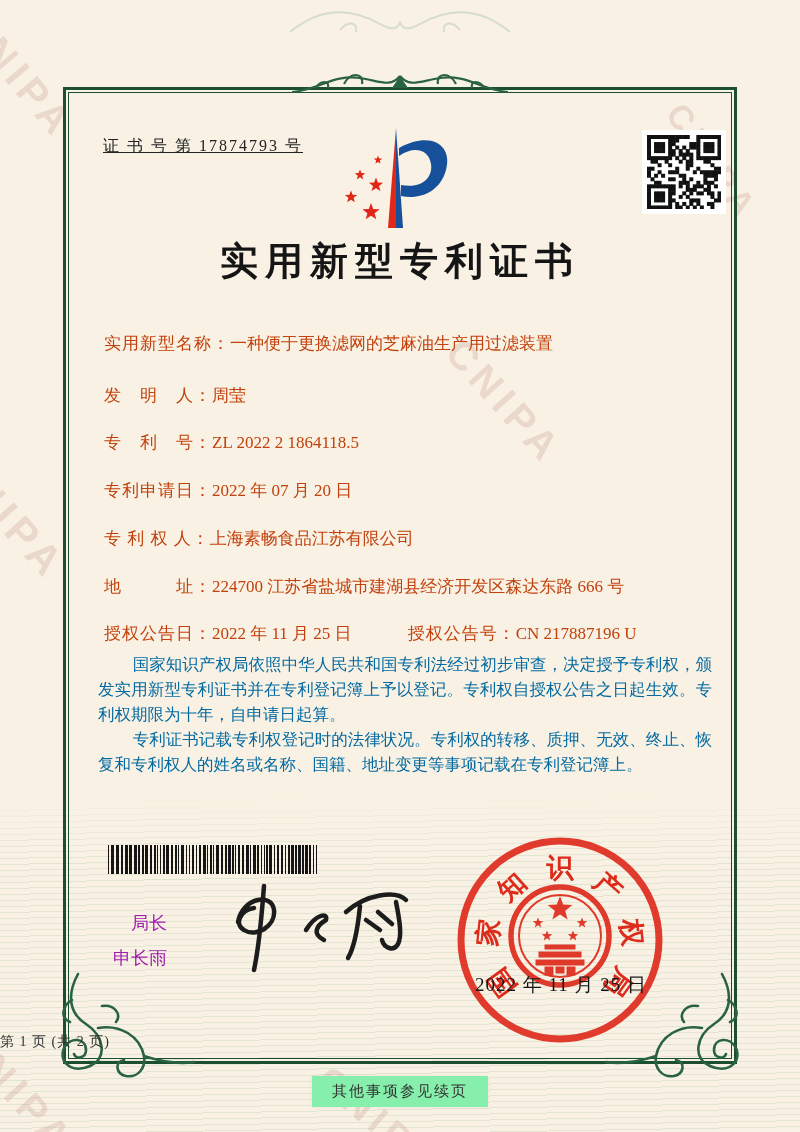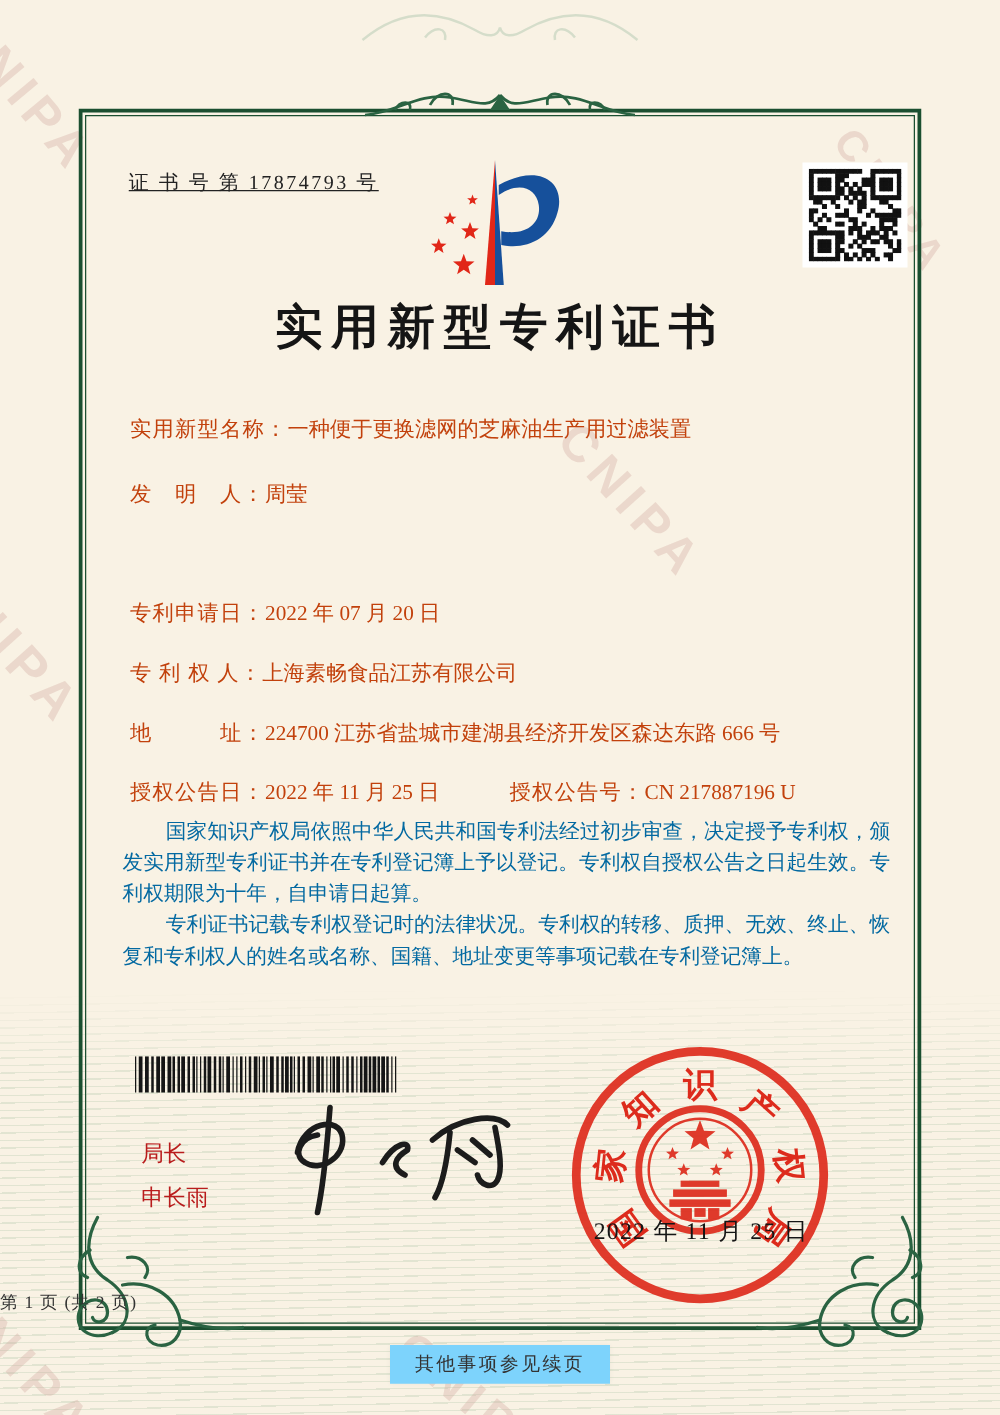--- a/index.html
+++ b/index.html
@@ -33,30 +33,30 @@
 
   .field-row{left:104px;font-size:17px;color:#c2410c;z-index:3;white-space:nowrap;}
   .field-row .lbl{letter-spacing:1px;}
   .grant-no{margin-left:56px;}
 
   .paras{left:98px;top:652px;width:614px;z-index:3;color:#0369a1;}
   .paras p{margin:0;font-size:16.5px;line-height:25px;text-align:justify;text-indent:2.1em;}
 
   .barcode{left:108px;top:845px;z-index:3;}
 
-  .sig-block{left:113px;top:906px;z-index:3;font-size:18px;line-height:35px;color:#b91c1c;
-             font-family:Liberation Serif, serif;}
+  .sig-block{left:113px;top:906px;z-index:3;font-size:18px;line-height:35px;color:#a21caf;
+             font-family:Liberation Serif, serif;text-align:right;}
   .handwriting{left:218px;top:878px;z-index:3;}
 
   .seal{left:453px;top:833px;width:214px;height:214px;z-index:4;}
   .seal-date{left:455px;top:972px;width:212px;text-align:center;font-size:19px;letter-spacing:1px;
              color:#151515;z-index:5;white-space:nowrap;}
 
   .pageno{left:0;right:0;top:1033px;text-align:left;font-size:14px;color:#333;z-index:3;letter-spacing:1px;}
-  .note{left:50%;transform:translateX(-50%);top:1076px;background:#7dd3fc;padding:6px 20px;
+  .note{left:50%;transform:translateX(-50%);top:1076px;background:#86efac;padding:6px 20px;
         font-size:15px;color:#333;z-index:3;letter-spacing:2px;box-shadow:0 0 4px rgba(0,0,0,.05);}
 </style>
 </head>
 <body>
 
 <div class="page">
 
   <div class="abs waves"></div>
 
   <div class="abs wm" style="left:-14px;top:2px;font-size:40px;transform:rotate(50deg);transform-origin:0 0;">CNIPA</div>
@@ -357,20 +357,23 @@
   </div>
 
   <div class="abs title">实用新型专利证书</div>
 
   <div class="abs field-row" style="top:332px;">
     <span class="lbl">实用新型名称：</span><span>一种便于更换滤网的芝麻油生产用过滤装置</span>
   </div>
   <div class="abs field-row" style="top:384px;">
     <span class="lbl">发　明　人：</span><span>周莹</span>
   </div>
+  <div class="abs field-row" style="top:431px;">
+    <span class="lbl">专　利　号：</span><span>ZL 2022 2 1864118.5</span>
+  </div>
   <div class="abs field-row" style="top:479px;">
     <span class="lbl">专利申请日：</span><span>2022 年 07 月 20 日</span>
   </div>
   <div class="abs field-row" style="top:527px;">
     <span class="lbl">专 利 权 人：</span><span>上海素畅食品江苏有限公司</span>
   </div>
   <div class="abs field-row" style="top:575px;">
     <span class="lbl">地　　　址：</span><span>224700 江苏省盐城市建湖县经济开发区森达东路 666 号</span>
   </div>
   <div class="abs field-row" style="top:622px;">

